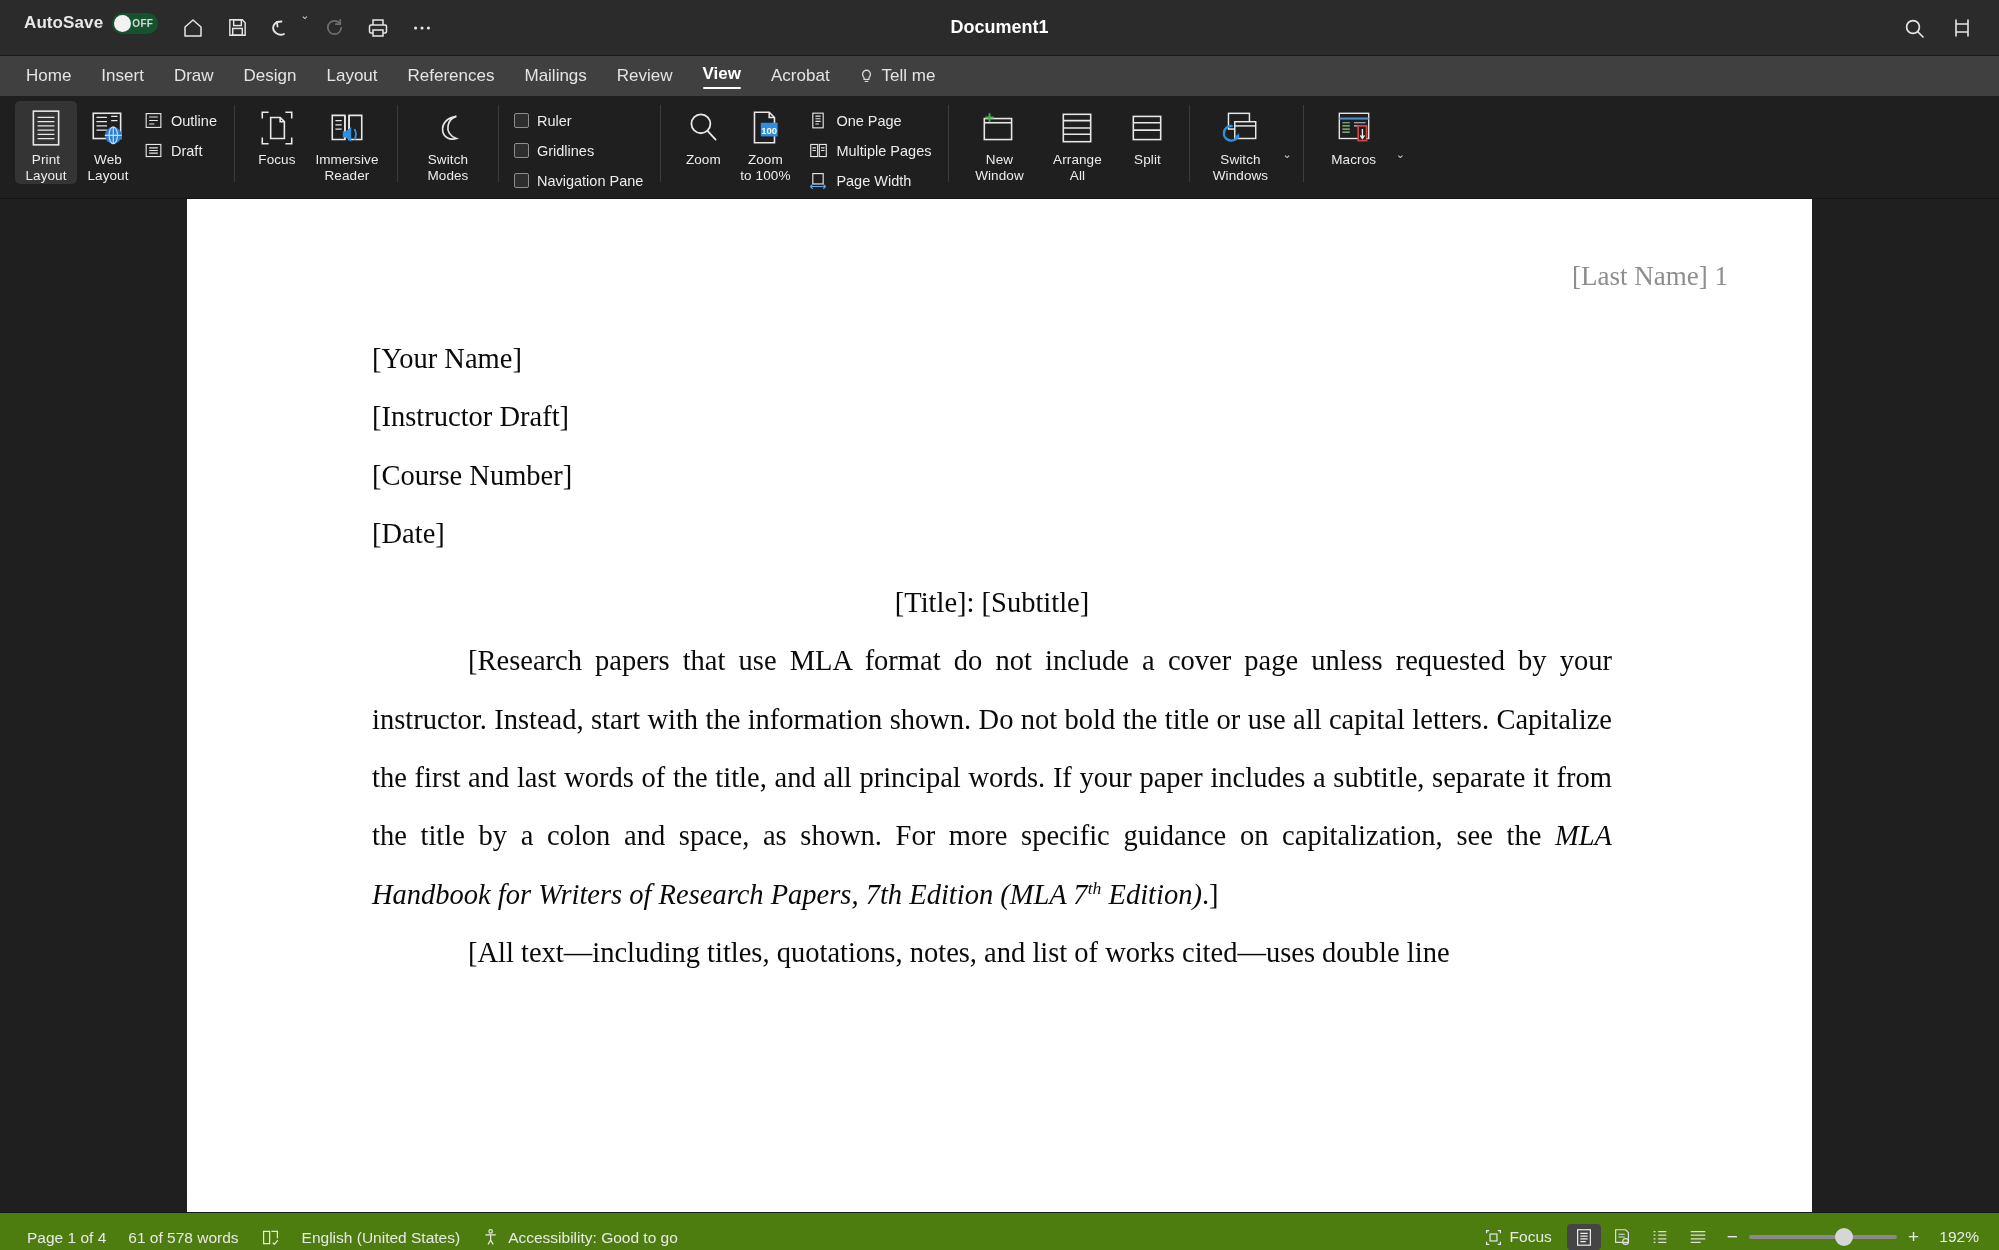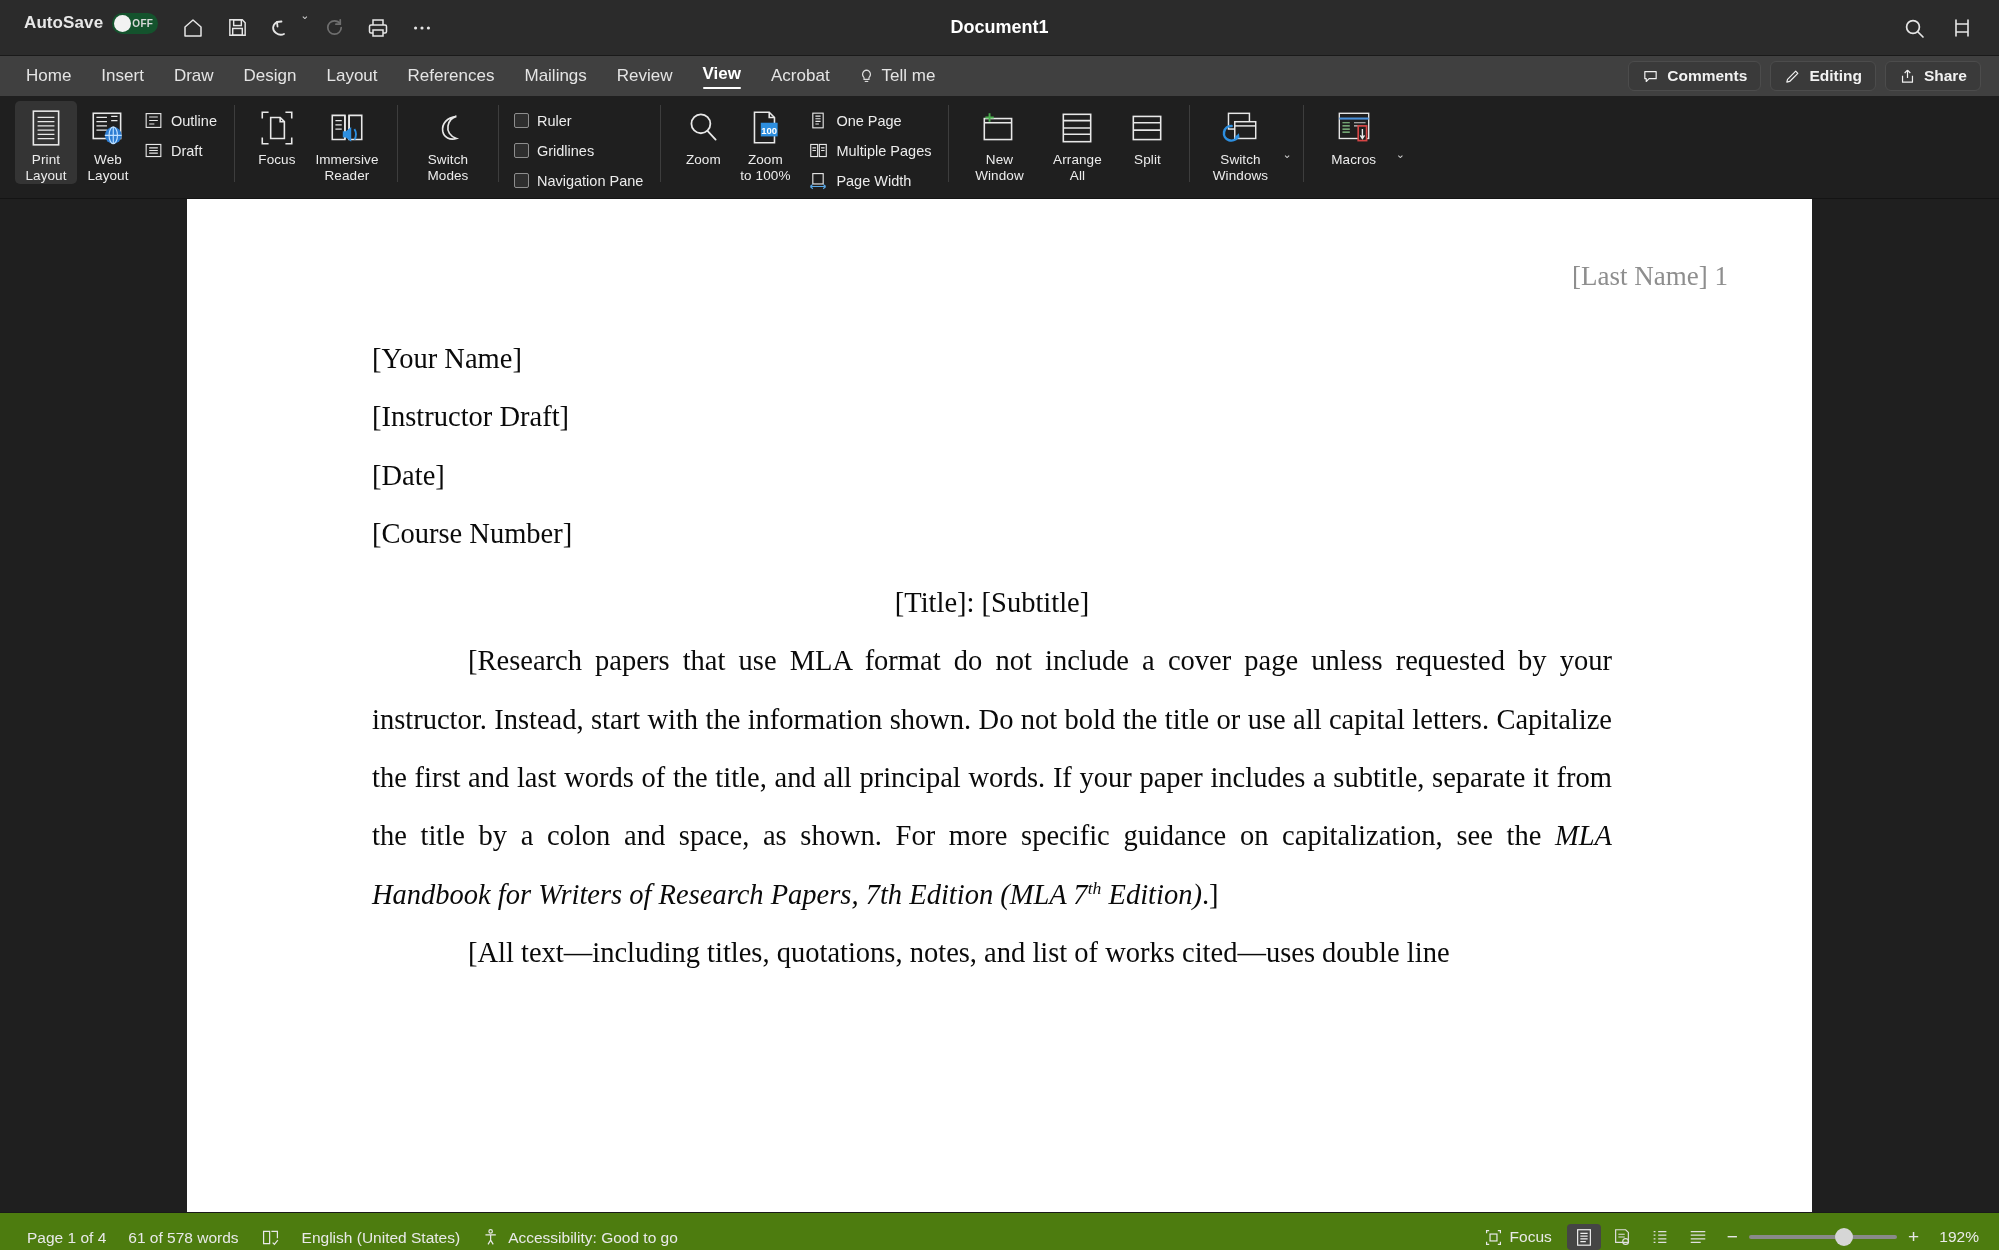--- a/index.html
+++ b/index.html
@@ -234,41 +234,20 @@
     <div class="tab">Acrobat</div>
 
     <div class="tellme">
       <svg width="17" height="17" viewBox="0 0 24 24" fill="none" stroke="#dcdcdc" stroke-width="1.6">
         <path d="M12 3 A6 6 0 0 1 15.5 13.5 V16 H8.5 V13.5 A6 6 0 0 1 12 3 Z"></path>
           <path d="M9.5 19 H14.5"></path>
       </svg>
       <span>Tell me</span>
     </div>
 
-    <div class="tabstrip-right">
-      <div class="pillbtn">
-        <svg width="17" height="17" viewBox="0 0 24 24" fill="none" stroke="#f0f0f0" stroke-width="1.7">
-          <path d="M4 5 H20 V15 H10 L6 19 V15 H4 Z" stroke-linejoin="round"></path>
-        </svg>
-        <span>Comments</span>
-      </div>
-      <div class="pillbtn">
-        <svg width="17" height="17" viewBox="0 0 24 24" fill="none" stroke="#f0f0f0" stroke-width="1.7">
-          <path d="M4 20 L5 16 L16.5 4.5 L19.5 7.5 L8 19 Z" stroke-linejoin="round"></path>
-        </svg>
-        <span>Editing</span>
-      </div>
-      <div class="pillbtn">
-        <svg width="17" height="17" viewBox="0 0 24 24" fill="none" stroke="#f0f0f0" stroke-width="1.7">
-          <path d="M5 11 V20 H19 V11" stroke-linejoin="round"></path>
-            <path d="M12 3 V14 M12 3 L8 7 M12 3 L16 7"></path>
-        </svg>
-        <span>Share</span>
-      </div>
-    </div>
   </div>
 
   <div class="ribbon">
 
     <div class="rgroup">
       <div class="bigbtn sel">
         <span class="ic">
           <svg width="38" height="40" viewBox="0 0 34 38" fill="none" stroke="#e8e8e8" stroke-width="1.5">
             <rect x="5" y="3" width="24" height="32"></rect>
             <path d="M9 9 H25 M9 13 H25 M9 17 H25 M9 21 H25 M9 25 H25 M9 29 H25" stroke-width="1.2"></path>
@@ -510,22 +489,22 @@
       <span class="drop-chev">⌄</span>
     </div>
   </div>
 
   <div class="docarea">
     <div class="page">
       <div class="pg-header">[Last Name] 1</div>
       <div class="pg-body">
         <p>[Your Name]</p>
         <p>[Instructor Draft]</p>
+        <p>[Course Number]</p>
         <p>[Date]</p>
-        <p>[Course Number]</p>
         <p class="ctr">[Title]: [Subtitle]</p>
         <p class="ind just"><span>[Research papers that use MLA format do not include a cover page unless requested by your instructor. Instead, start with the information shown. Do not bold the title or use all capital letters. Capitalize the first and last words of the title, and all principal words. If your paper includes a subtitle, separate it from the title by a colon and space, as shown. For more specific guidance on capitalization, see the </span><i>MLA Handbook for Writers of Research Papers, 7th Edition (MLA 7</i><i><sup>th</sup></i><i> Edition)</i><span>.]</span></p>
         <p class="ind">[All text—including titles, quotations, notes, and list of works cited—uses double line</p>
       </div>
     </div>
   </div>
 
   <div class="statusbar">
     <div class="sb-item">
       <span>Page 1 of 4</span>

